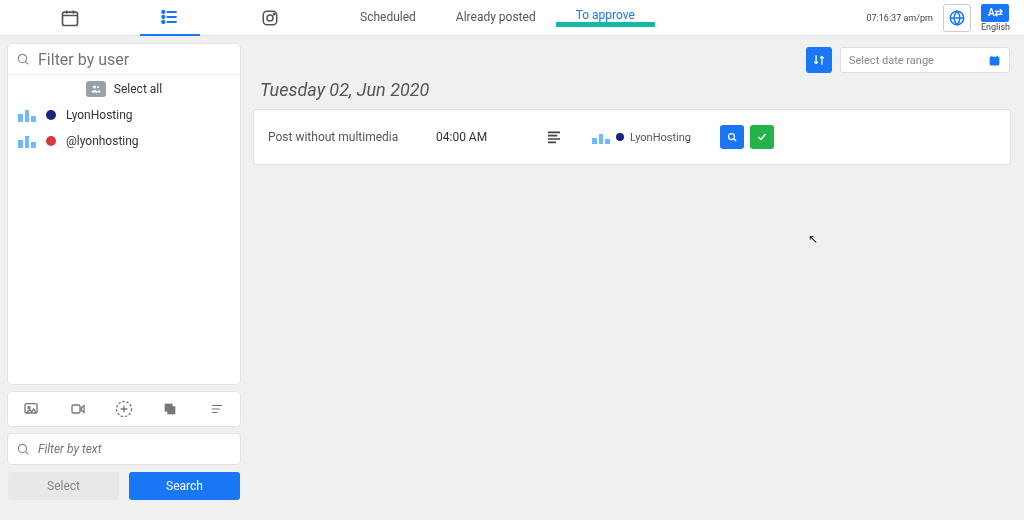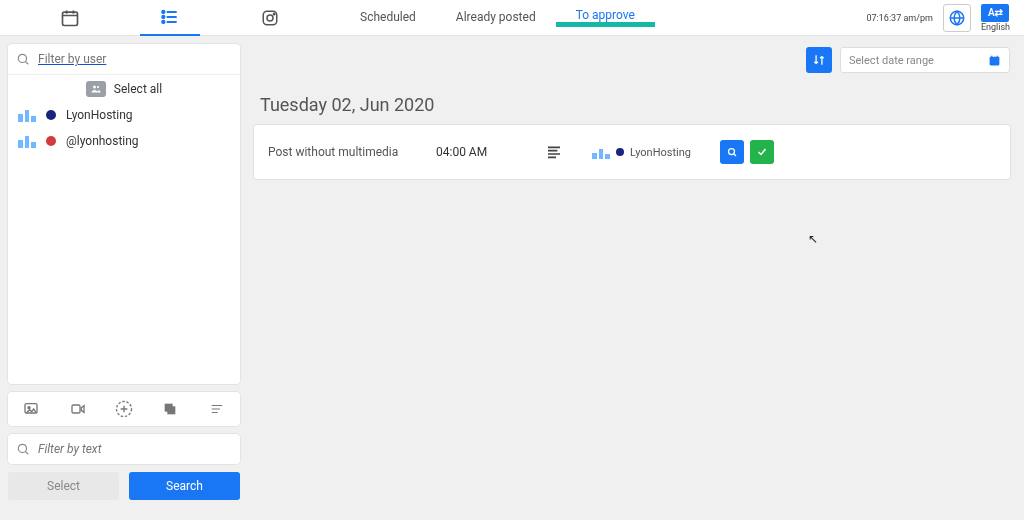--- a/index.html
+++ b/index.html
@@ -19,21 +19,21 @@
   .lang-icon { width: 28px; height: 18px; background: #1976f5; border-radius: 2px; display:flex; align-items:center; justify-content:center; color:#fff; font-size:10px; font-weight:600; }
   .time-box { display: flex; flex-direction: column; align-items: flex-end; font-size: 9px; color: #444; }
 
   
   .body { display: flex; height: calc(520px - 36px); }
 
   
   .sidebar { width: 248px; padding: 8px; display:flex; flex-direction:column; }
   .panel { background: #fff; border-radius: 4px; box-shadow: 0 0 0 1px rgba(0,0,0,0.05); }
   .filter-user { height: 30px; display:flex; align-items:center; padding:0 8px; gap:8px; }
-  .filter-user input { border: none; outline: none; flex:1; font-size: 12px; color:#1d4ed8; background:transparent;text-decoration:underline; }
+  .filter-user input { border: none; outline: none; flex:1; font-size: 16px; color:#1d4ed8; background:transparent; }
   .select-all { display:flex; align-items:center; justify-content:center; gap:8px; height:28px; font-size:12px; color:#333; cursor:pointer; border-top:1px solid #eee; }
   .select-all-icon { width:20px; height:16px; border-radius:3px; background:#9aa0a6; display:flex; align-items:center; justify-content:center; color:#fff; }
   .accounts { background:#fff; margin-top:0; flex:0 0 auto; }
   .account-row { display:flex; align-items:center; gap:10px; padding:6px 10px; font-size:12px; cursor:pointer; }
   .bar-ico { width:18px; height:14px; display:flex; align-items:flex-end; gap:2px; }
   .bar-ico span { display:block; width:5px; background:#70b8ff; }
   .badge-dot { width:10px; height:10px; border-radius:50%; display:inline-block; }
   .media-row { background:#fff; border-radius:4px; display:flex; align-items:center; justify-content:space-around; height:34px; margin-top:8px; box-shadow:0 0 0 1px rgba(0,0,0,0.05); }
   .media-row .mbtn { color:#777; cursor:pointer; width:28px; height:28px; display:flex; align-items:center; justify-content:center; }
   .filter-text { background:#fff; border-radius:4px; height:30px; display:flex; align-items:center; padding:0 8px; gap:8px; margin-top:8px; box-shadow:0 0 0 1px rgba(0,0,0,0.05); }
@@ -43,21 +43,21 @@
   .btn-reset { background:#e8e8e8; color:#888; }
   .btn-search { background:#1976f5; color:#fff; }
 
   
   .main { flex:1; padding: 8px 14px 8px 6px; position:relative; }
   .main-top { display:flex; align-items:center; justify-content:flex-end; gap:8px; height:32px; }
   .sort-btn { width:26px; height:26px; border-radius:3px; background:#1976f5; color:#fff; display:flex; align-items:center; justify-content:center; cursor:pointer; }
   .date-range { flex:0 0 170px; height:26px; background:#fff; border-radius:3px; border:1px solid #ddd; display:flex; align-items:center; padding:0 8px; font-size:11px; color:#888; cursor:pointer; }
   .date-range .cal { margin-left:auto; color:#1976f5; }
 
-  .date-heading { font-size:18px; color:#555; margin:18px 0 10px 6px; font-weight:400; }
+  .date-heading { font-size:18px; color:#555; margin:3px 0 10px 6px; font-weight:400;font-style:italic; }
 
   .post-card { background:#fff; border-radius:3px; box-shadow:0 0 0 1px rgba(0,0,0,0.05); height:54px; display:flex; align-items:center; padding:0 14px; gap:18px; }
   .pc-title { font-size:12px; color:#555; width:150px; }
   .pc-time { font-size:12px; color:#333; width:80px; }
   .pc-texticon { color:#555; width:40px; display:flex; justify-content:center; }
   .pc-account { display:flex; align-items:center; gap:6px; font-size:11px; color:#555; width:110px; }
   .pc-content { flex:1; }
   .pc-content-title { font-size:12px; color:#333; }
   .pc-author { font-size:10.5px; color:#777; display:flex; align-items:center; gap:4px; margin-top:4px; }
   .pc-actions { display:flex; gap:6px; }

